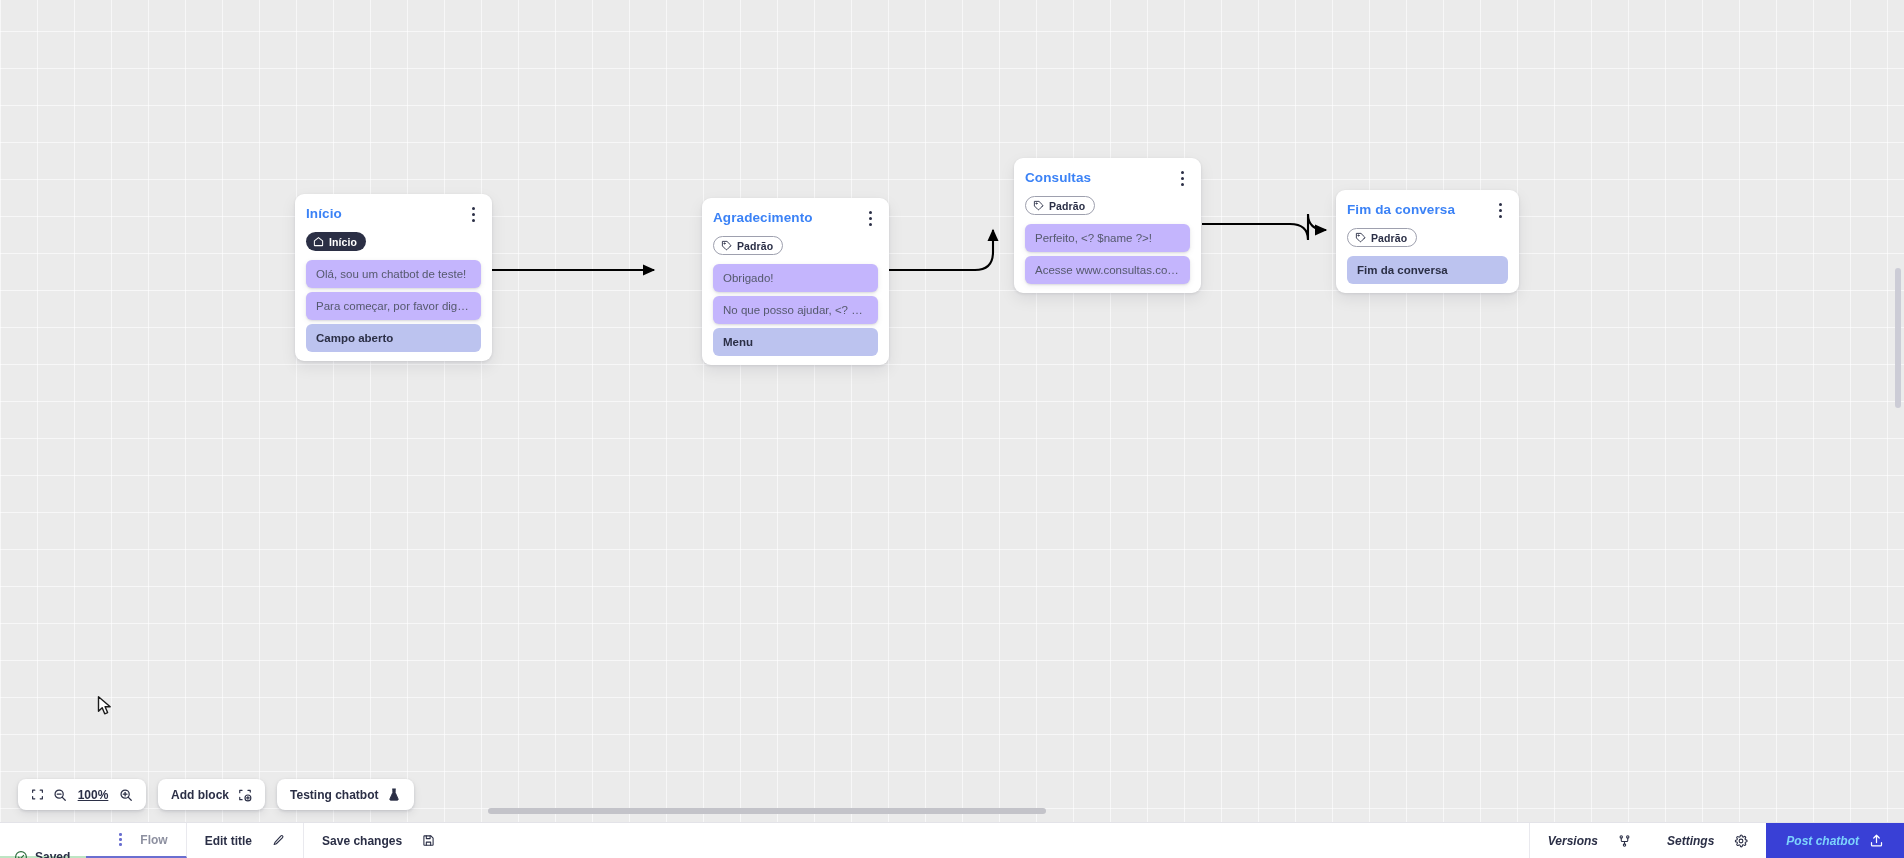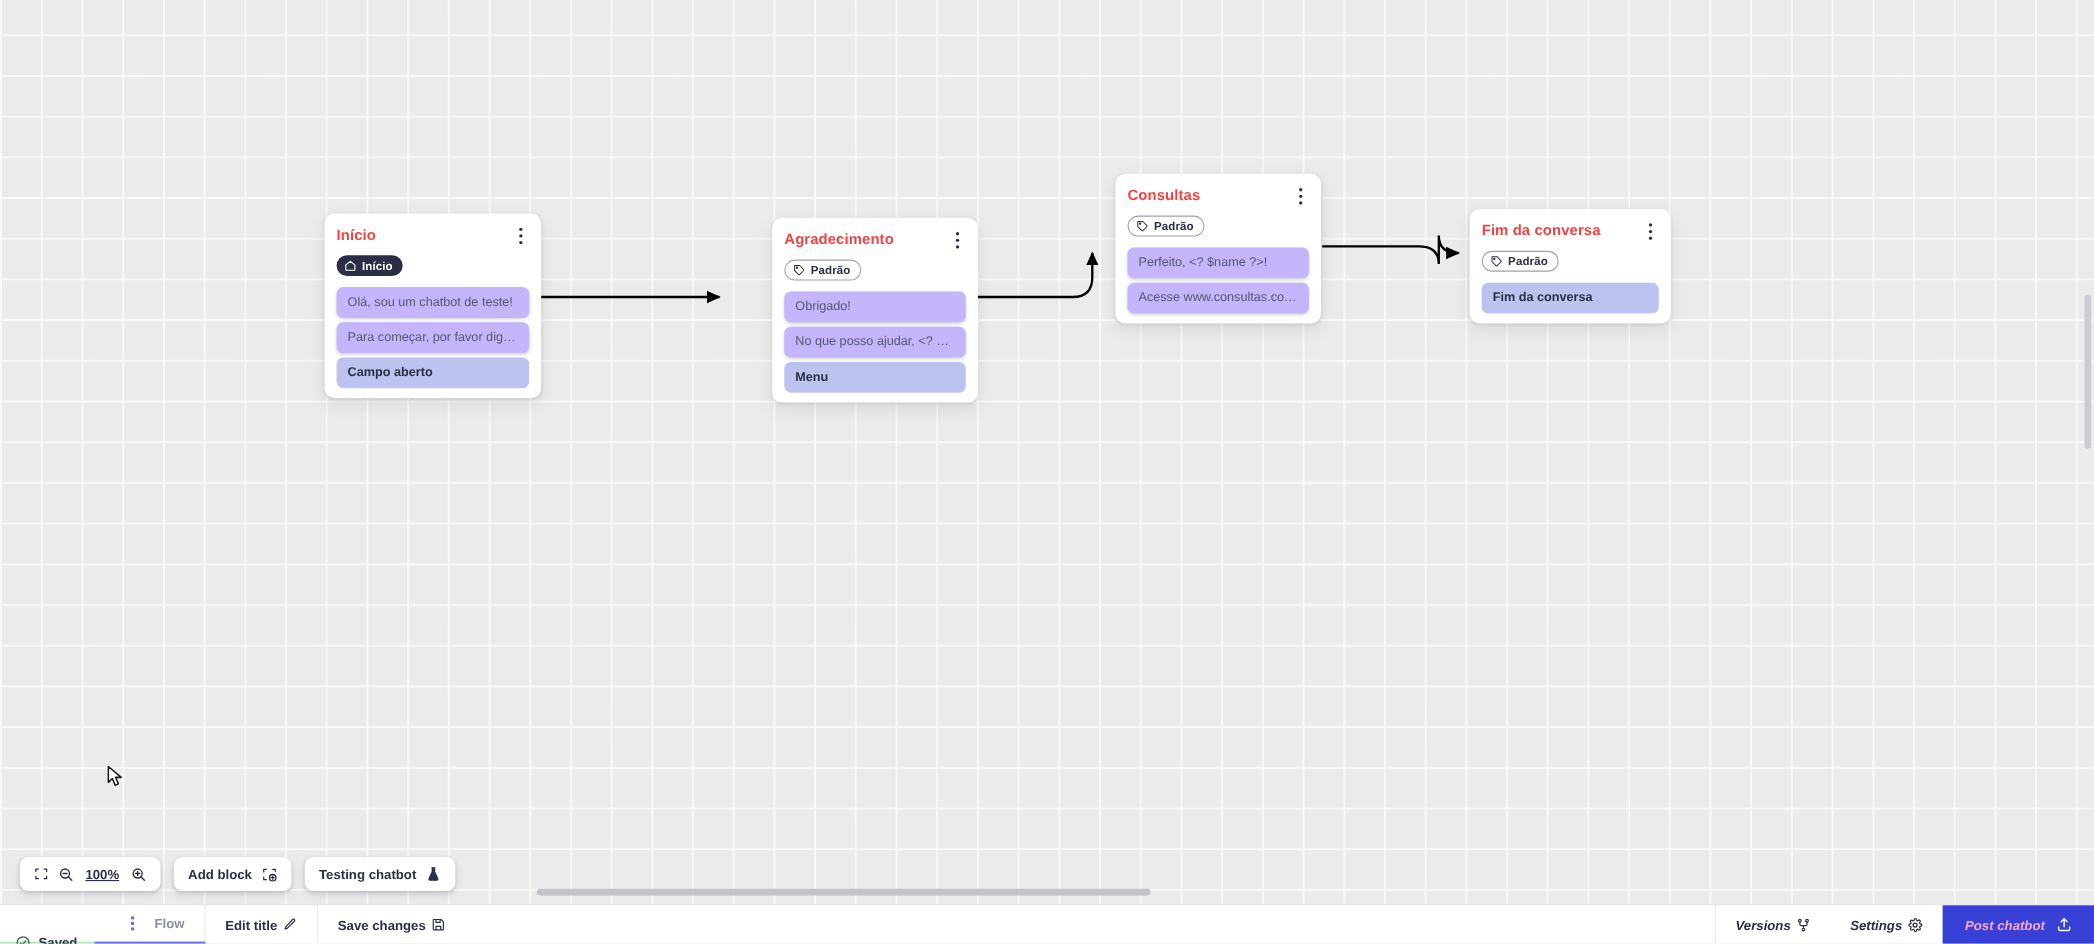--- a/index.html
+++ b/index.html
@@ -54,21 +54,21 @@
   }
   .node-head {
     display: flex;
     align-items: flex-start;
     justify-content: space-between;
     gap: 8px;
   }
   .node-title {
     font-size: 13.5px;
     font-weight: 700;
-    color: #ef4444;
+    color: #3b82f6;
     letter-spacing: 0.1px;
     line-height: 16px;
     padding-top: 1px;
   }
   .kebab {
     width: 16px; height: 18px;
     display: flex; flex-direction: column;
     align-items: center; justify-content: center;
     gap: 3px;
     cursor: pointer;
@@ -178,42 +178,42 @@
     padding: 0 16px 0 14px;
     font-size: 12px;
     font-weight: 700;
     color: #2b2f46;
     cursor: pointer;
     margin-top: 33px;
   }
   .sb-item {
     display: flex;
     align-items: center;
-    gap: 5px;
+    gap: 20px;
     padding: 0 18px;
     font-size: 12px;
     font-weight: 700;
     color: #2b2f46;
     cursor: pointer;
     position: relative;
     border-right: 1px solid #e9e9ee;
   }
   .sb-item.flowtab {
     color: #8d90a0;
     border-bottom: 2px solid #6a6fd0;
     padding-left: 28px;
     gap: 14px;
   }
   .sb-item.noborder { border-right: none; }
   .sb-spacer { flex: 1 1 auto; }
   .sb-right { display: flex; align-items: stretch; border-left: 1px solid #e9e9ee; font-style: italic; }
   .sb-right .sb-item { border-right: none; }
   .post-btn {
     background: #3940d6;
-    color: #f9a8d4;
+    color: #7dd3fc;
     display: flex;
     align-items: center;
     gap: 10px;
     padding: 0 20px;
     font-size: 12px;
     font-weight: 700;
     cursor: pointer;
   }
   .kebab-sb {
     display: flex; flex-direction: column; gap: 2.5px;

